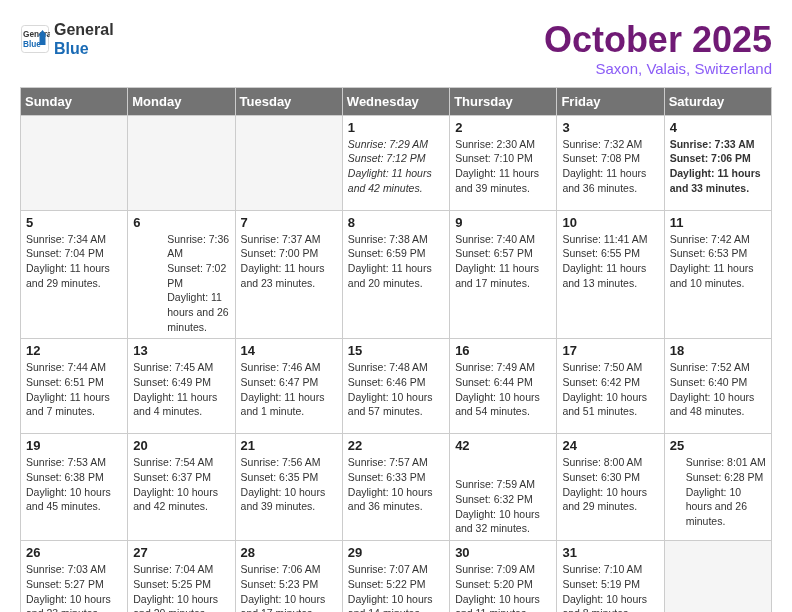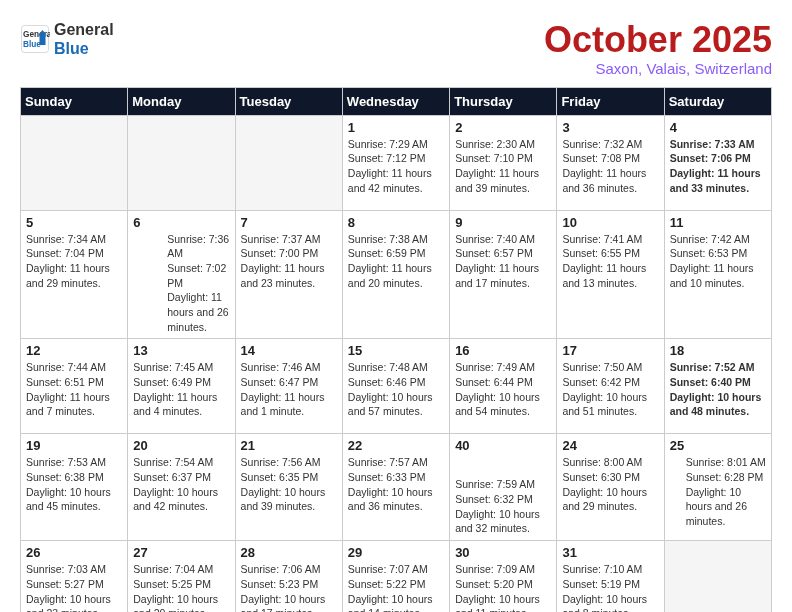--- a/index.html
+++ b/index.html
@@ -24,34 +24,34 @@
     .logo-icon {
       width: 30px;
       height: 30px;
     }
     .title-block {
       text-align: right;
     }
     .month-title {
       font-size: 36px;
       font-weight: bold;
-      color: #b91c1c;
+      color: #701a75;
       line-height: 1.1;
     }
     .location {
       font-size: 15px;
       color: #8b5cf6;
     }
     .calendar {
       width: 100%;
       border-collapse: collapse;
       border: 1px solid #ccc;
     }
     .calendar th {
-      background-color: #0f172a;
+      background-color: #737373;
       color: #fff;
       font-size: 13px;
       font-weight: bold;
       padding: 6px 4px;
       text-align: left;
       border: 1px solid #ccc;
     }
     .calendar td {
       vertical-align: top;
       border: 1px solid #ccc;
@@ -113,21 +113,21 @@
         <th>Saturday</th>
       </tr>
   </thead>
   <tbody id="calendar-body">
   <tr class="week-row">
         <td class="empty"></td>
         <td class="empty"></td>
         <td class="empty"></td>
         <td>
           <div class="day-num">1</div>
-          <div class="cell-text" style="white-space: pre-line;">Sunrise: 7:29 AM
+          <div class="cell-text" style="white-space: pre-line; font-style: italic;">Sunrise: 7:29 AM
 Sunset: 7:12 PM
 Daylight: 11 hours and 42 minutes.</div>
         </td>
         <td>
           <div class="day-num">2</div>
           <div class="cell-text" style="white-space: pre-line;">Sunrise: 2:30 AM
 Sunset: 7:10 PM
 Daylight: 11 hours and 39 minutes.</div>
         </td>
         <td>
@@ -169,21 +169,21 @@
 Daylight: 11 hours and 20 minutes.</div>
         </td>
         <td>
           <div class="day-num">9</div>
           <div class="cell-text" style="white-space: pre-line;">Sunrise: 7:40 AM
 Sunset: 6:57 PM
 Daylight: 11 hours and 17 minutes.</div>
         </td>
         <td>
           <div class="day-num">10</div>
-          <div class="cell-text" style="white-space: pre-line;">Sunrise: 7:41 AM
+          <div class="cell-text" style="white-space: pre-line;">Sunrise: 11:41 AM
 Sunset: 6:55 PM
 Daylight: 11 hours and 13 minutes.</div>
         </td>
         <td>
           <div class="day-num">11</div>
           <div class="cell-text" style="white-space: pre-line;">Sunrise: 7:42 AM
 Sunset: 6:53 PM
 Daylight: 11 hours and 10 minutes.</div>
         </td>
       </tr>
@@ -219,21 +219,21 @@
 Daylight: 10 hours and 54 minutes.</div>
         </td>
         <td>
           <div class="day-num">17</div>
           <div class="cell-text" style="white-space: pre-line;">Sunrise: 7:50 AM
 Sunset: 6:42 PM
 Daylight: 10 hours and 51 minutes.</div>
         </td>
         <td>
           <div class="day-num">18</div>
-          <div class="cell-text" style="white-space: pre-line; font-weight: bold;">Sunrise: 7:52 AM
+          <div class="cell-text" style="white-space: pre-line;">Sunrise: 7:52 AM
 Sunset: 6:40 PM
 Daylight: 10 hours and 48 minutes.</div>
         </td>
       </tr>
       <tr class="week-row">
         <td>
           <div class="day-num">19</div>
           <div class="cell-text" style="white-space: pre-line;">Sunrise: 7:53 AM
 Sunset: 6:38 PM
 Daylight: 10 hours and 45 minutes.</div>
@@ -250,21 +250,21 @@
 Sunset: 6:35 PM
 Daylight: 10 hours and 39 minutes.</div>
         </td>
         <td>
           <div class="day-num">22</div>
           <div class="cell-text" style="white-space: pre-line;">Sunrise: 7:57 AM
 Sunset: 6:33 PM
 Daylight: 10 hours and 36 minutes.</div>
         </td>
         <td>
-          <div class="day-num">40</div>
+          <div class="day-num">42</div>
           <div class="cell-text" style="white-space: pre-line; margin-top: 24px;">Sunrise: 7:59 AM
 Sunset: 6:32 PM
 Daylight: 10 hours and 32 minutes.</div>
         </td>
         <td>
           <div class="day-num">24</div>
           <div class="cell-text" style="white-space: pre-line;">Sunrise: 8:00 AM
 Sunset: 6:30 PM
 Daylight: 10 hours and 29 minutes.</div>
         </td>

